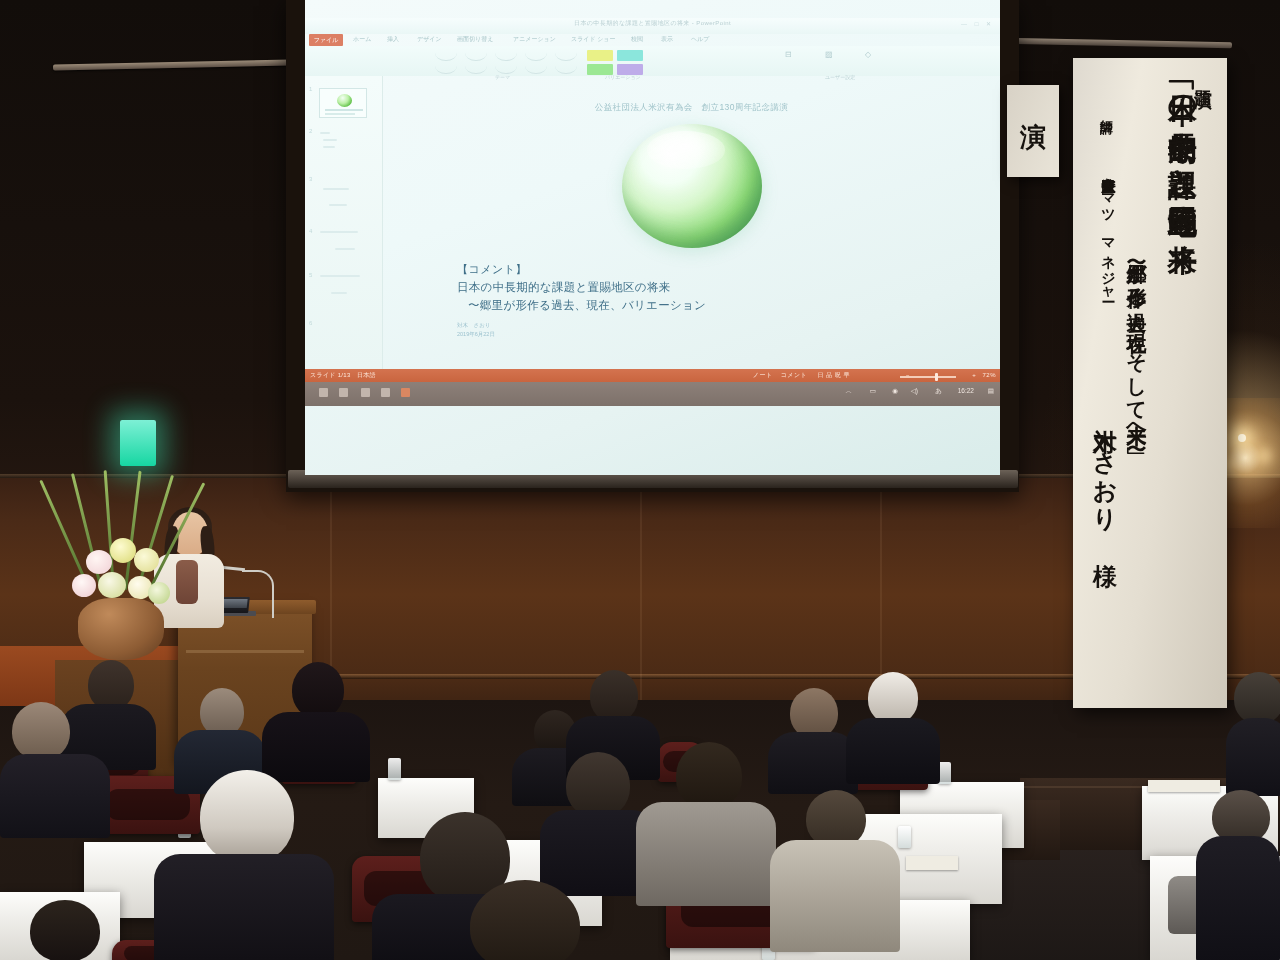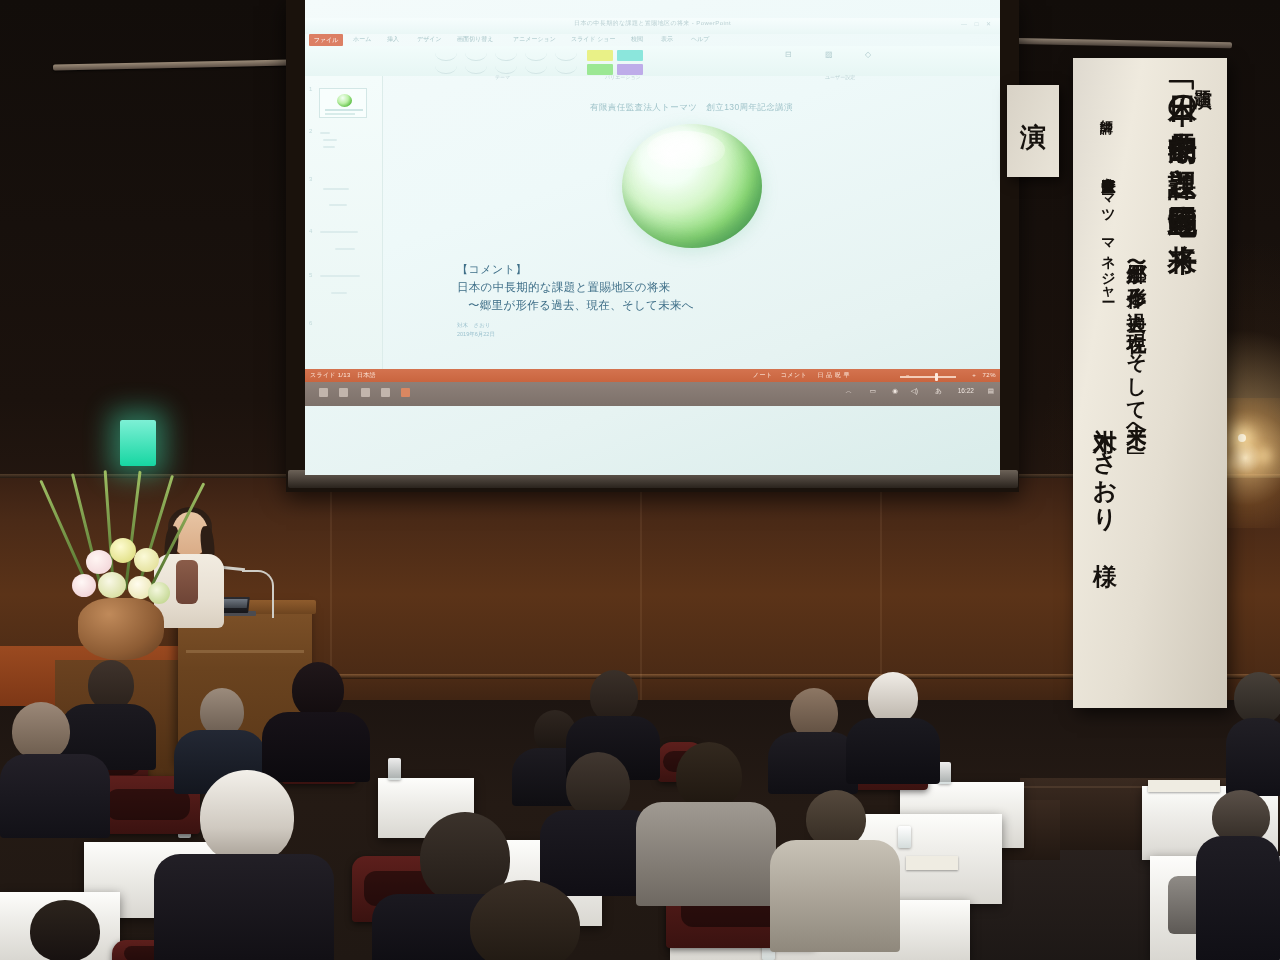--- a/index.html
+++ b/index.html
@@ -300,26 +300,26 @@
       <div class="ol-line" style="left:30px; top:172px; width:20px;"></div>
 
       <div class="ol-num" style="left:4px; top:196px;">5</div>
       <div class="ol-line" style="left:15px; top:199px; width:40px;"></div>
       <div class="ol-line" style="left:26px; top:216px; width:16px;"></div>
 
       <div class="ol-num" style="left:4px; top:244px;">6</div>
     </div>
 
     <div class="slide-canvas">
-      <div class="slide-head">有限責任監査法人トーマツ　創立130周年記念講演</div>
+      <div class="slide-head">公益社団法人米沢有為会　創立130周年記念講演</div>
       <div class="ball"></div>
       <div class="slide-body">
         <div class="sb-tag">【コメント】</div>
         <div class="sb-line1">日本の中長期的な課題と置賜地区の将来</div>
-        <div class="sb-line2">〜郷里が形作る過去、現在、そして未来へ</div>
+        <div class="sb-line2">〜郷里が形作る過去、現在、バリエーション</div>
         <div class="sb-by">対木　さおり</div>
         <div class="sb-date">2019年6月22日</div>
       </div>
     </div>
 
     <div class="ppt-status">
       <div class="st-left">スライド 1/13　日本語</div>
       <div class="st-right">
         <span>ノート</span>
         <span style="margin-left:6px">コメント</span>

